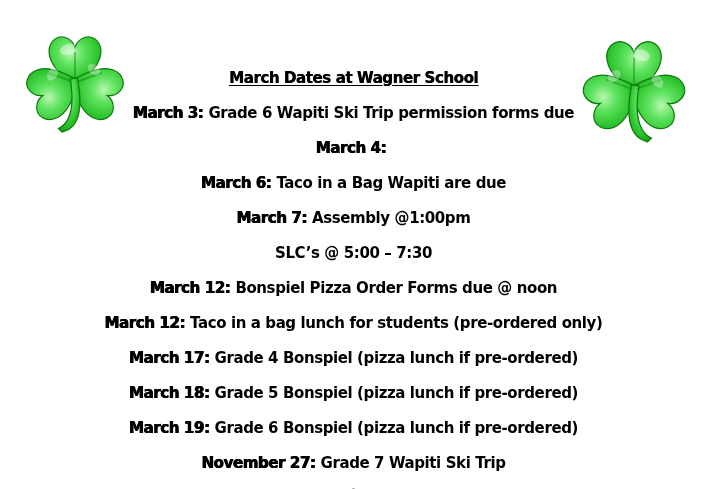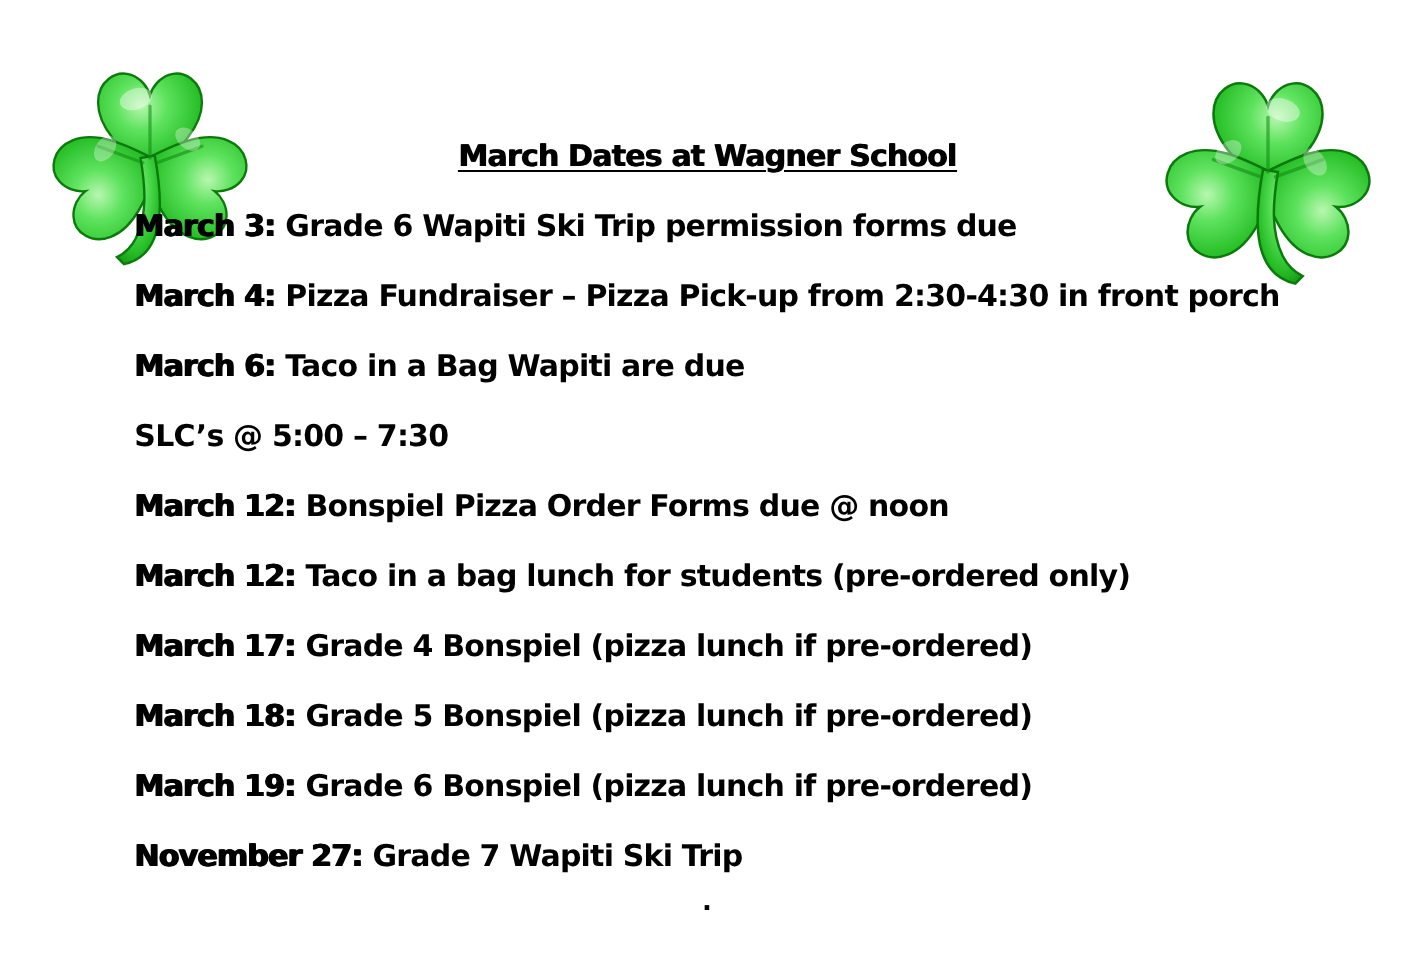--- a/index.html
+++ b/index.html
@@ -13,21 +13,21 @@
   }
   .shamrock{position:absolute;}
   .shamrock.left{left:16px;top:18px;width:118px;height:122px;}
   .shamrock.right{left:570px;top:24px;width:128px;height:124px;transform:scaleX(-1);}
   .content{
     position:absolute;left:0;right:0;top:60px;
     display:flex;flex-direction:column;align-items:center;
   }
   .line{
     height:35px;
-    display:flex;align-items:center;
+    display:flex;align-items:center;justify-content:center;
     font-size:15px;font-weight:bold;
     letter-spacing:-0.4px;
     white-space:nowrap;
   }
   .title-text{
     text-decoration:underline;
     text-underline-offset:2px;
     text-shadow:0.5px 0 0 #000;
   }
   .date{
@@ -97,25 +97,28 @@
       <span class="title-text">March Dates at Wagner School</span>
     </div>
 
     <div>
         <div class="line">
           <span class="date">March 3:</span>
           <span>Grade 6 Wapiti Ski Trip permission forms due</span>
         </div>
         <div class="line">
           <span class="date">March 4:</span>
-          <span>Pizza Fundraiser – Pizza Pick-up from 2:30-4:30 in front porch</span>
         </div>
         <div class="line">
           <span class="date">March 6:</span>
           <span>Taco in a Bag Wapiti are due</span>
+        </div>
+        <div class="line">
+          <span class="date">March 7:</span>
+          <span>Assembly @1:00pm</span>
         </div>
         <div class="line">
           <span>SLC’s @ 5:00 – 7:30</span>
         </div>
         <div class="line">
           <span class="date">March 12:</span>
           <span>Bonspiel Pizza Order Forms due @ noon</span>
         </div>
         <div class="line">
           <span class="date">March 12:</span>

